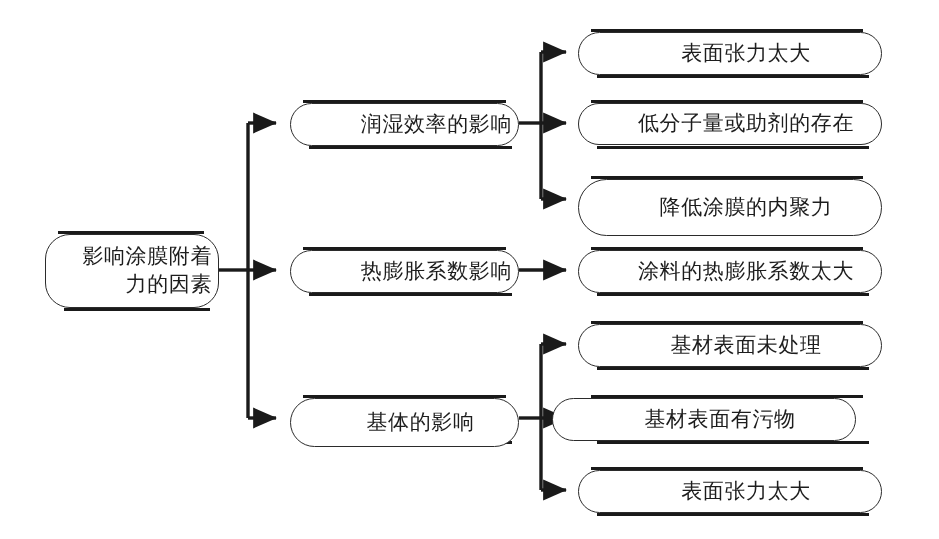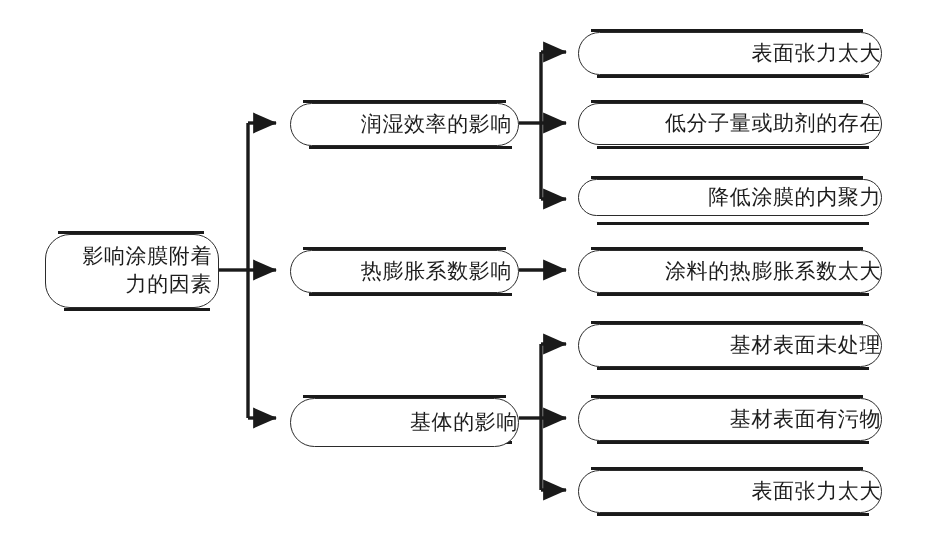--- a/index.html
+++ b/index.html
@@ -43,21 +43,21 @@
     display: block;
     width: 100%;
     color: #1d1d1d;
     font-family: "DejaVu Serif", "Liberation Serif", serif;
     font-size: 21px;
     line-height: 1.32;
     letter-spacing: 0.6px;
     white-space: pre-line;
   }
   .label-left {
-    text-align: right;
+    text-align: center;
     padding-left: 32px;
   }
   .label-center {
     text-align: right;
     padding: 0 6px;
   }
   
   .shadow-top, .shadow-bottom {
     position: absolute;
     background: #1a1a1a;
@@ -145,39 +145,39 @@
   </div>
 
   <div class="shadow-top" style="left:591px; top:100px; width:272px;"></div>
   <div class="shadow-bottom" style="left:597px; top:146px; width:272px;"></div>
   <div class="node-box node-pill" style="left:578px; top:103px; width:304px; height:42px;">
     <span class="node-label label-left">低分子量或助剂的存在</span>
   </div>
 
   <div class="shadow-top" style="left:591px; top:176px; width:272px;"></div>
   <div class="shadow-bottom" style="left:597px; top:222px; width:272px;"></div>
-  <div class="node-box node-pill" style="left:578px; top:179px; width:304px; height:37px;">
+  <div class="node-box node-pill" style="left:578px; top:179px; width:304px; height:57px;">
     <span class="node-label label-left">降低涂膜的内聚力</span>
   </div>
 
   <div class="shadow-top" style="left:591px; top:247px; width:272px;"></div>
   <div class="shadow-bottom" style="left:597px; top:293px; width:272px;"></div>
   <div class="node-box node-pill" style="left:578px; top:250px; width:304px; height:43px;">
     <span class="node-label label-left">涂料的热膨胀系数太大</span>
   </div>
 
   <div class="shadow-top" style="left:591px; top:321px; width:272px;"></div>
   <div class="shadow-bottom" style="left:597px; top:367px; width:272px;"></div>
   <div class="node-box node-pill" style="left:578px; top:324px; width:304px; height:43px;">
     <span class="node-label label-left">基材表面未处理</span>
   </div>
 
   <div class="shadow-top" style="left:591px; top:395px; width:272px;"></div>
   <div class="shadow-bottom" style="left:597px; top:441px; width:272px;"></div>
-  <div class="node-box node-pill" style="left:578px; top:398px; width:304px; height:43px;">
+  <div class="node-box node-pill" style="left:552px; top:398px; width:304px; height:43px;">
     <span class="node-label label-left">基材表面有污物</span>
   </div>
 
   <div class="shadow-top" style="left:591px; top:467px; width:272px;"></div>
   <div class="shadow-bottom" style="left:597px; top:513px; width:272px;"></div>
   <div class="node-box node-pill" style="left:578px; top:470px; width:304px; height:43px;">
     <span class="node-label label-left">表面张力太大</span>
   </div>
 
 </div>

